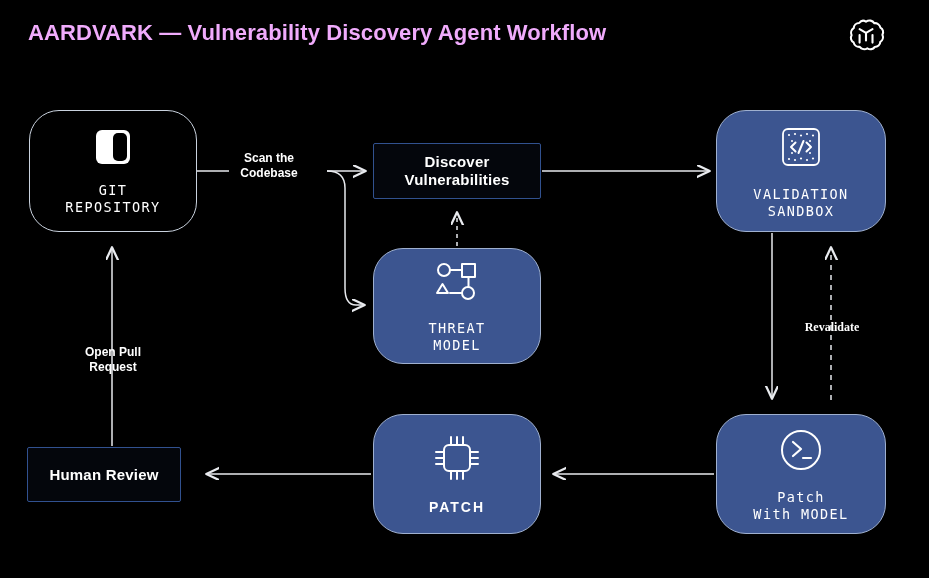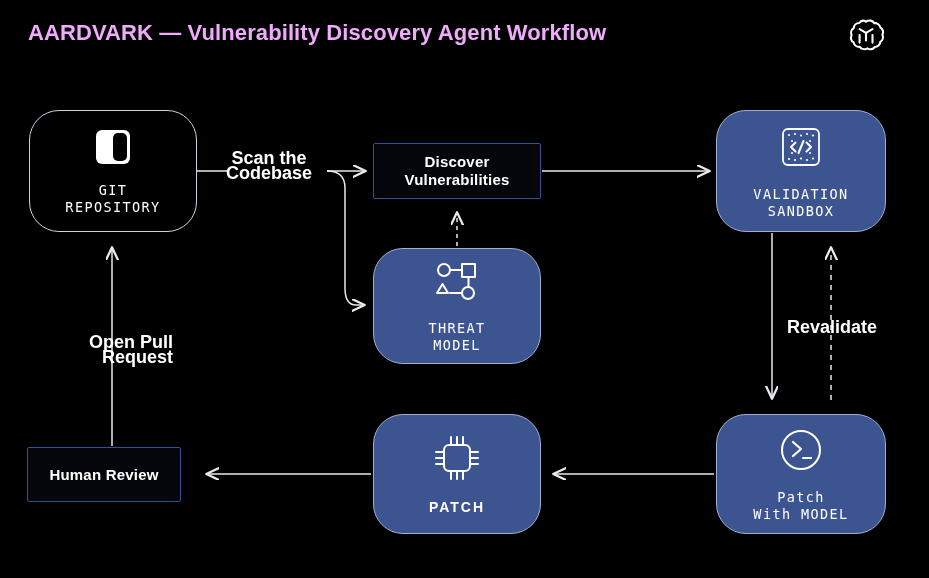--- a/index.html
+++ b/index.html
@@ -53,26 +53,26 @@
   #node-validation{left:716px;top:110px;width:170px;height:122px;}
   #node-threat{left:373px;top:248px;width:168px;height:116px;}
   #node-patch{left:373px;top:414px;width:168px;height:120px;}
   #node-codex{left:716px;top:414px;width:170px;height:120px;}
   #node-human{left:27px;top:447px;width:154px;height:55px;}
 
   
   .edge-label{
     position:absolute;text-align:center;color:#ffffff;
     font-family:"Liberation Sans",sans-serif;
-    font-size:18px;font-weight:700;line-height:15px;
+    font-size:12px;font-weight:700;line-height:15px;
     white-space:pre-line;
   }
   #lbl-scan{left:210px;top:151px;width:118px;}
-  #lbl-pull{left:53px;top:335px;width:120px;text-align:right;}
-  #lbl-reval{left:770px;top:320px;width:124px;}
+  #lbl-pull{left:53px;top:345px;width:120px;}
+  #lbl-reval{left:770px;top:320px;width:124px;font-family:Liberation Serif, serif;}
 </style>
 </head>
 <body>
 
 <div id="stage">
 
   <div class="title">AARDVARK — Vulnerability Discovery Agent Workflow</div>
 
   <div class="brand-logo">
     <svg viewBox="0 0 42 42" width="42" height="42" aria-hidden="true">

